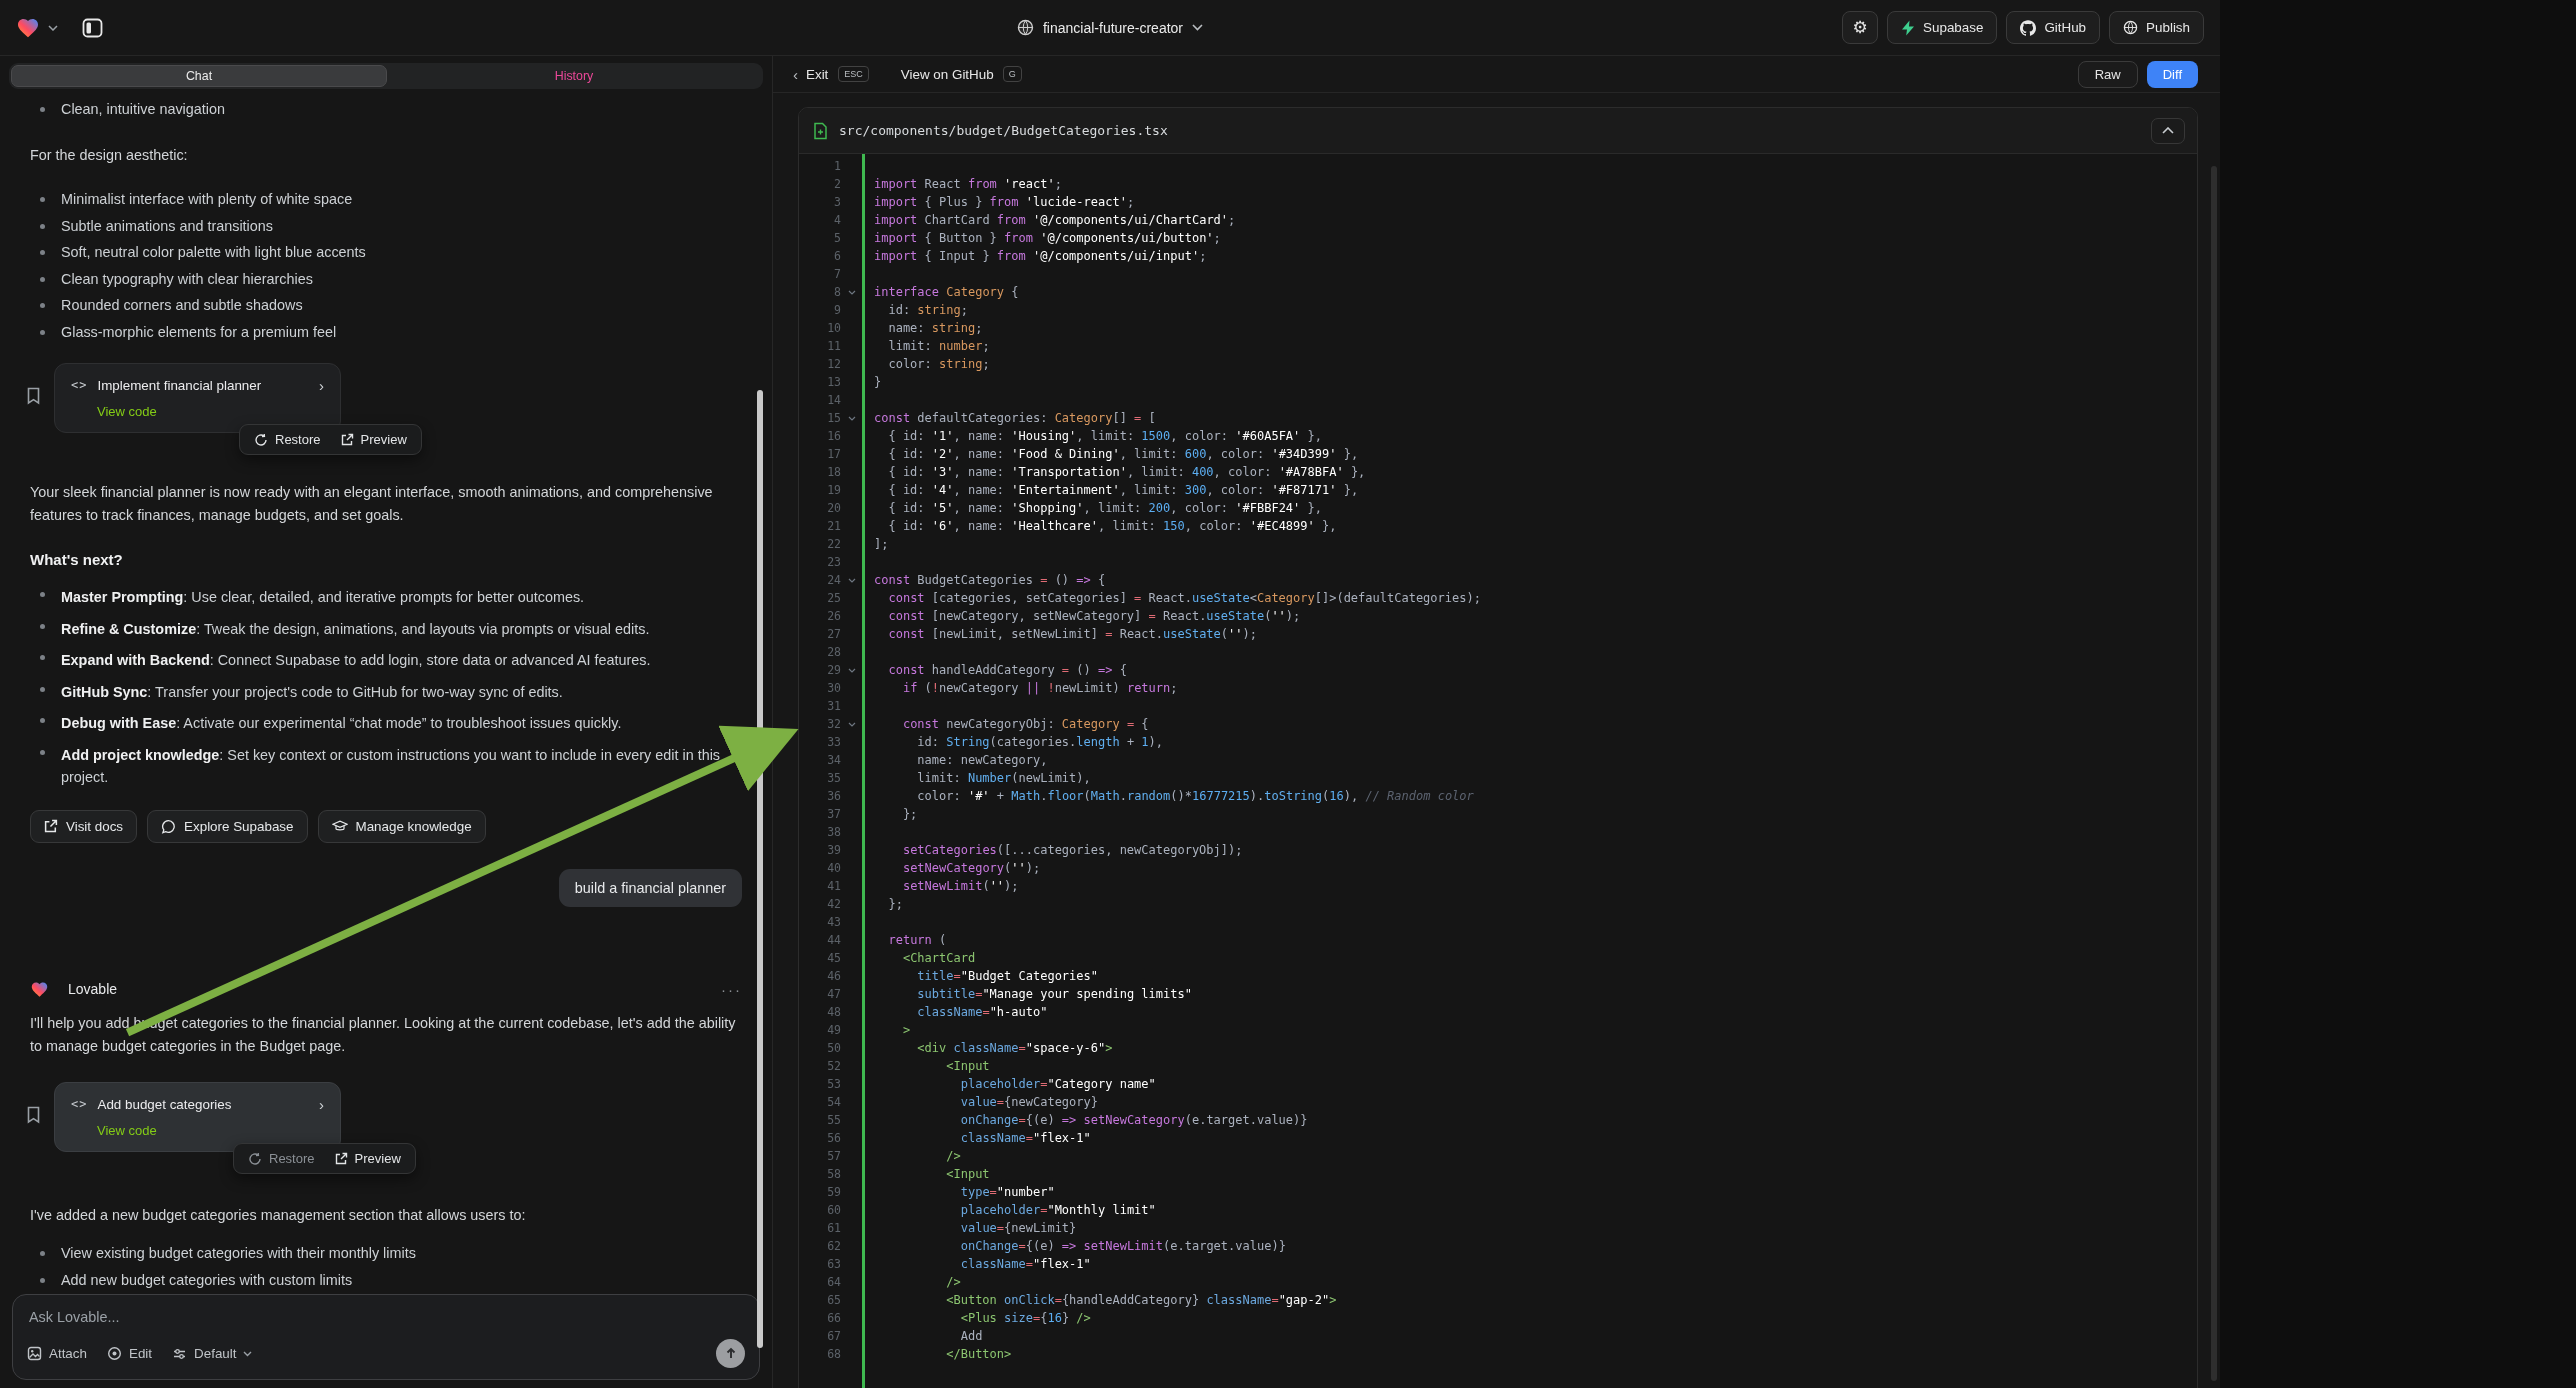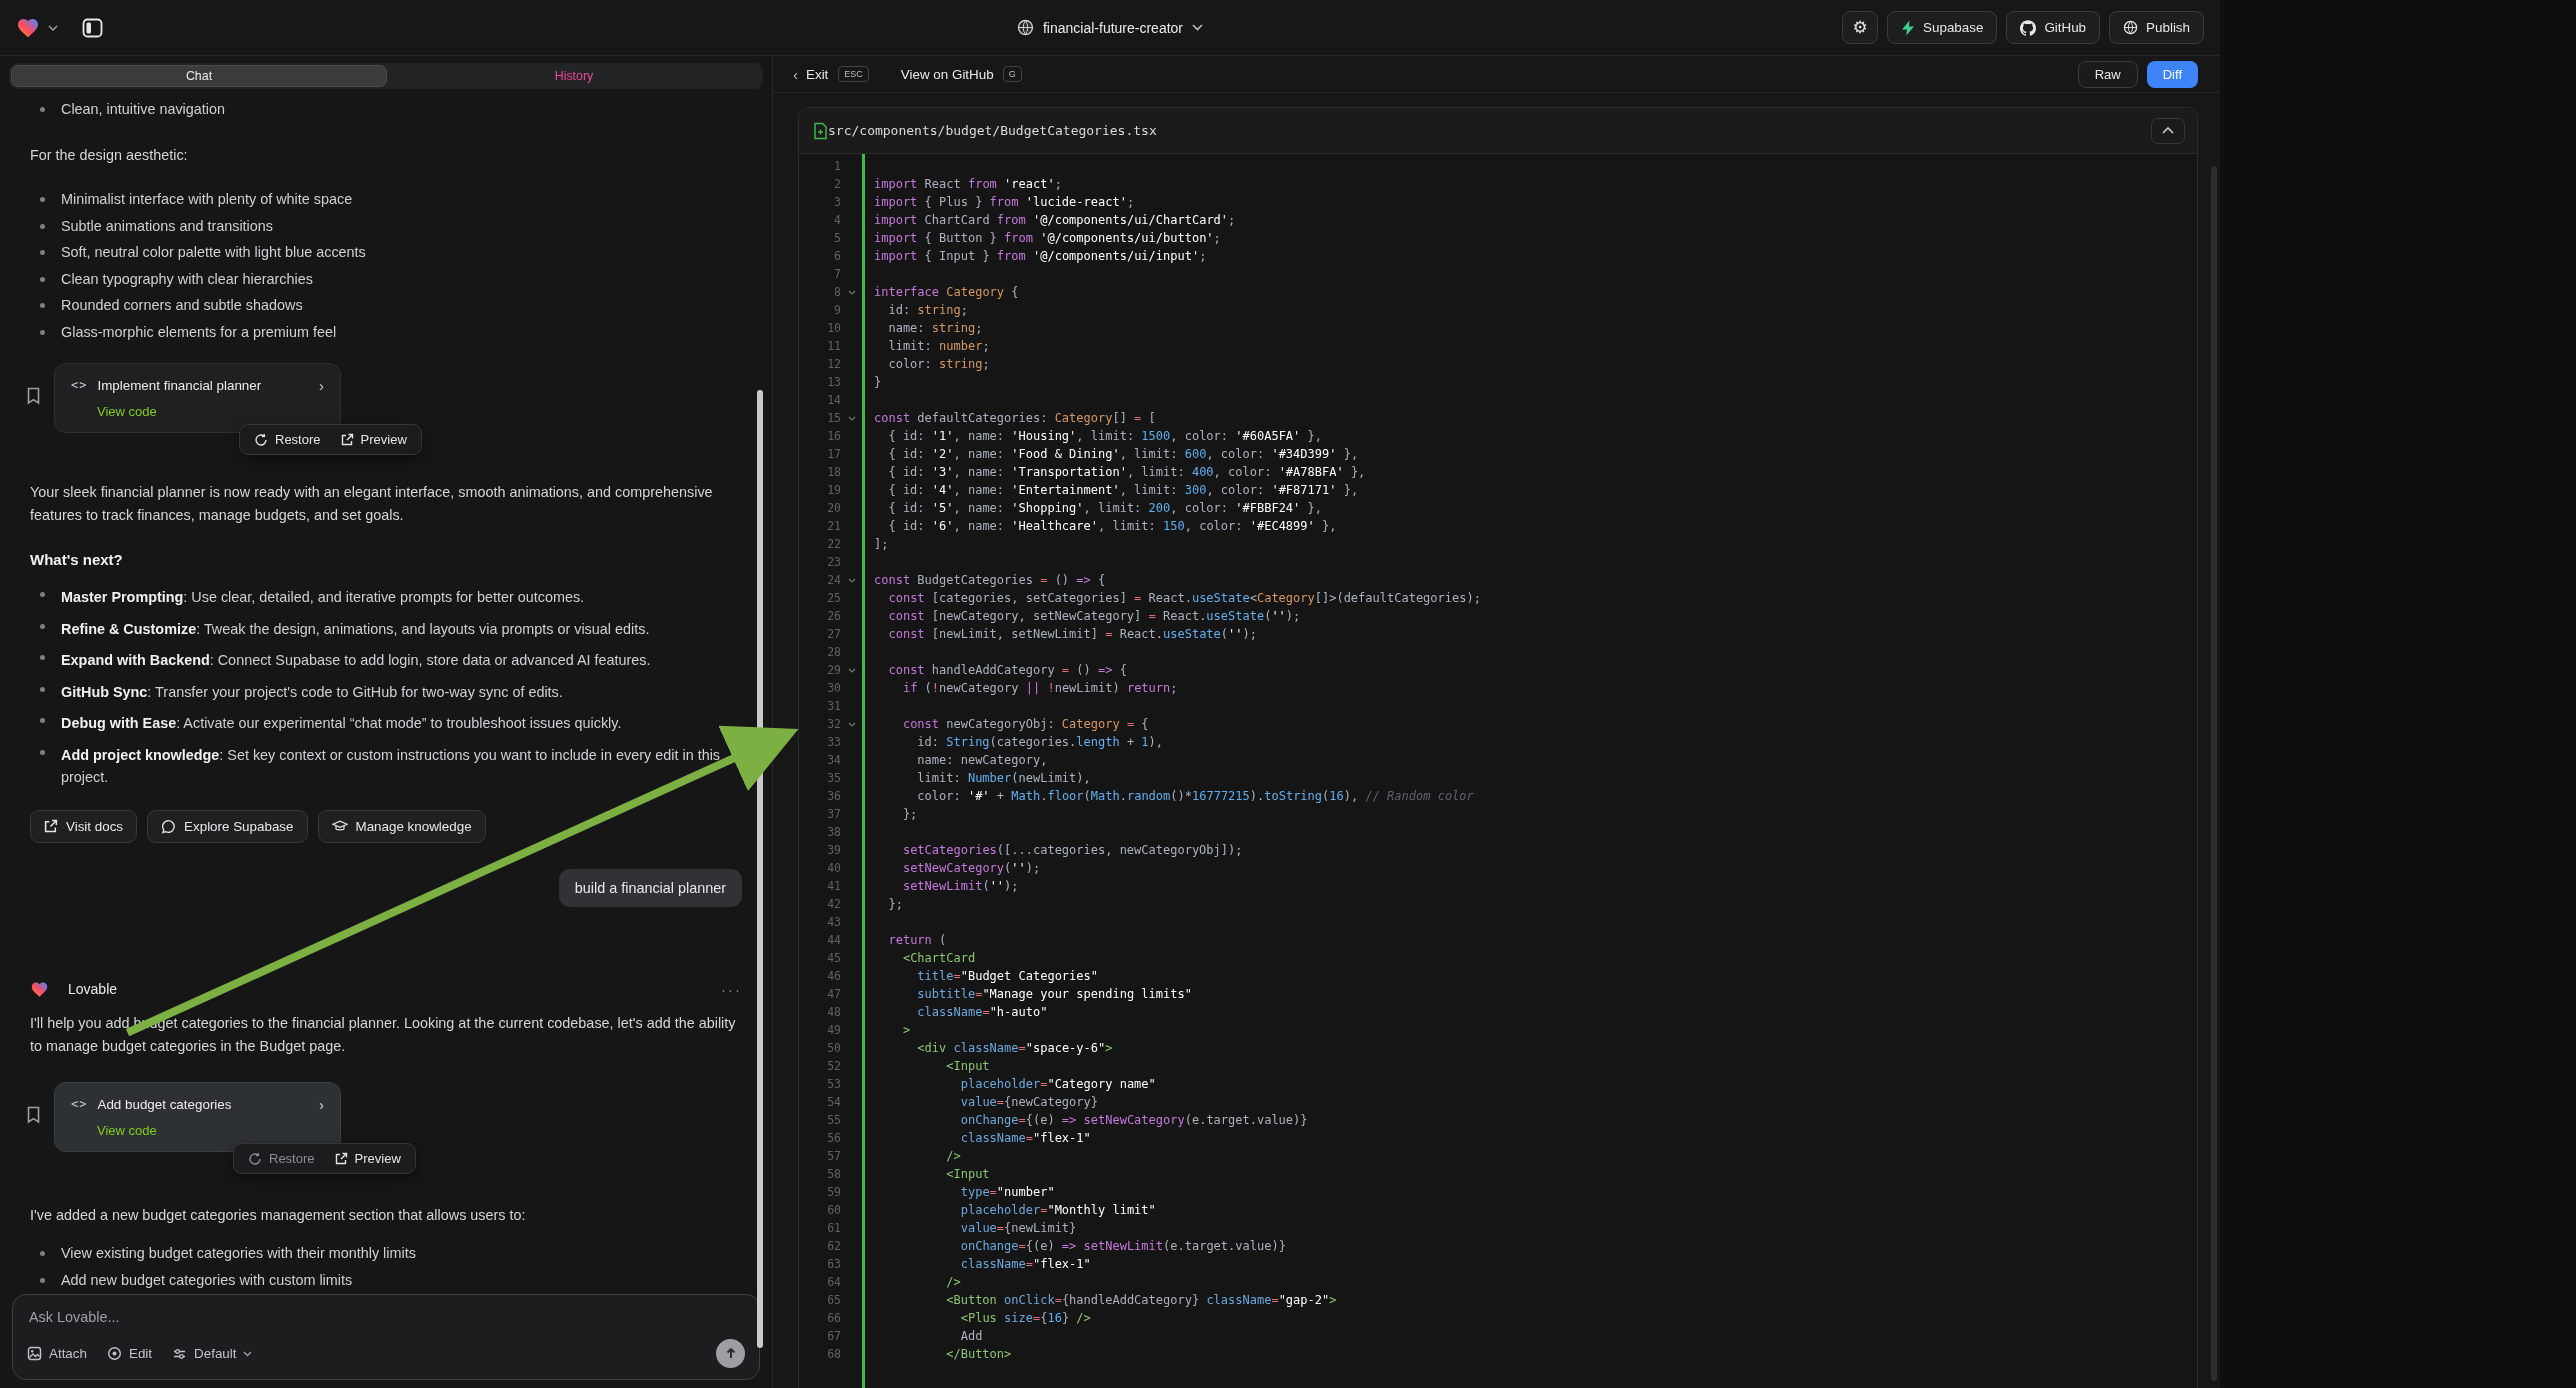--- a/index.html
+++ b/index.html
@@ -86,21 +86,21 @@
   .ch-chev{color:#b9bdc1;font-size:15px;margin-right:-2px;}
   kbd{font-size:9px;padding:2px 5px;border:1px solid #424242;border-radius:4px;color:#b9bdc1;
       font-family:"Liberation Sans",sans-serif;}
   .vog{margin-left:26px;display:flex;align-items:center;gap:9px;color:#e8e8e8;font-size:13.4px;background:none;border:none;}
   .ch-right{margin-left:auto;display:flex;gap:9px;}
   .raw-btn{padding:5px 16px;border-radius:8px;border:1px solid #3b3b3b;background:#1b1b1b;color:#e5e5e5;font-size:13px;}
   .diff-btn{padding:5px 16px;border-radius:8px;border:none;background:#3e83f7;color:#fff;font-size:13px;}
 
   .file-card{position:absolute;left:25px;right:22px;top:51px;bottom:-10px;border:1px solid #2c2c2c;
              border-radius:10px 10px 0 0;background:#151515;overflow:hidden;}
-  .file-header{height:45px;display:flex;align-items:center;padding:0 12px 0 14px;
+  .file-header{height:45px;display:flex;align-items:center;gap:11px;padding:0 12px 0 14px;
                background:#1b1b1b;border-bottom:1px solid #2a2a2a;}
   .file-path{font-family:"DejaVu Sans Mono",monospace;font-size:13px;color:#d8dbde;}
   .collapse-btn{margin-left:auto;width:34px;height:26px;border-radius:7px;border:1px solid #373737;
                 background:none;display:flex;align-items:center;justify-content:center;}
   .code-area{position:relative;height:100%;}
   .diff-bar{position:absolute;left:63px;top:0;bottom:0;width:3px;background:#3fb950;}
   .cl{display:flex;height:18px;line-height:18px;font-family:"DejaVu Sans Mono",monospace;font-size:12px;}
   .ln{width:42px;text-align:right;color:#5c6269;flex:none;font-size:11.5px;}
   .fold{width:21px;flex:none;display:flex;align-items:center;justify-content:center;}
   .ct{margin:0;padding-left:12px;white-space:pre;font-family:inherit;font-size:12px;}

